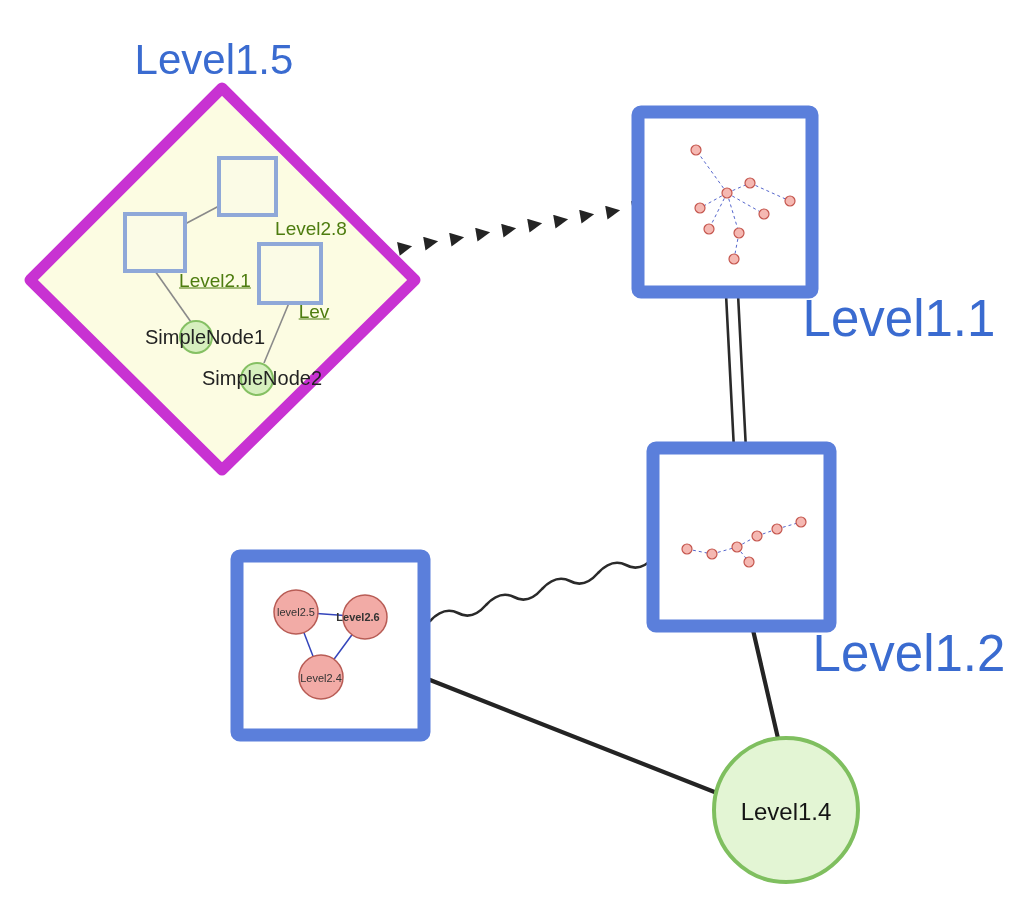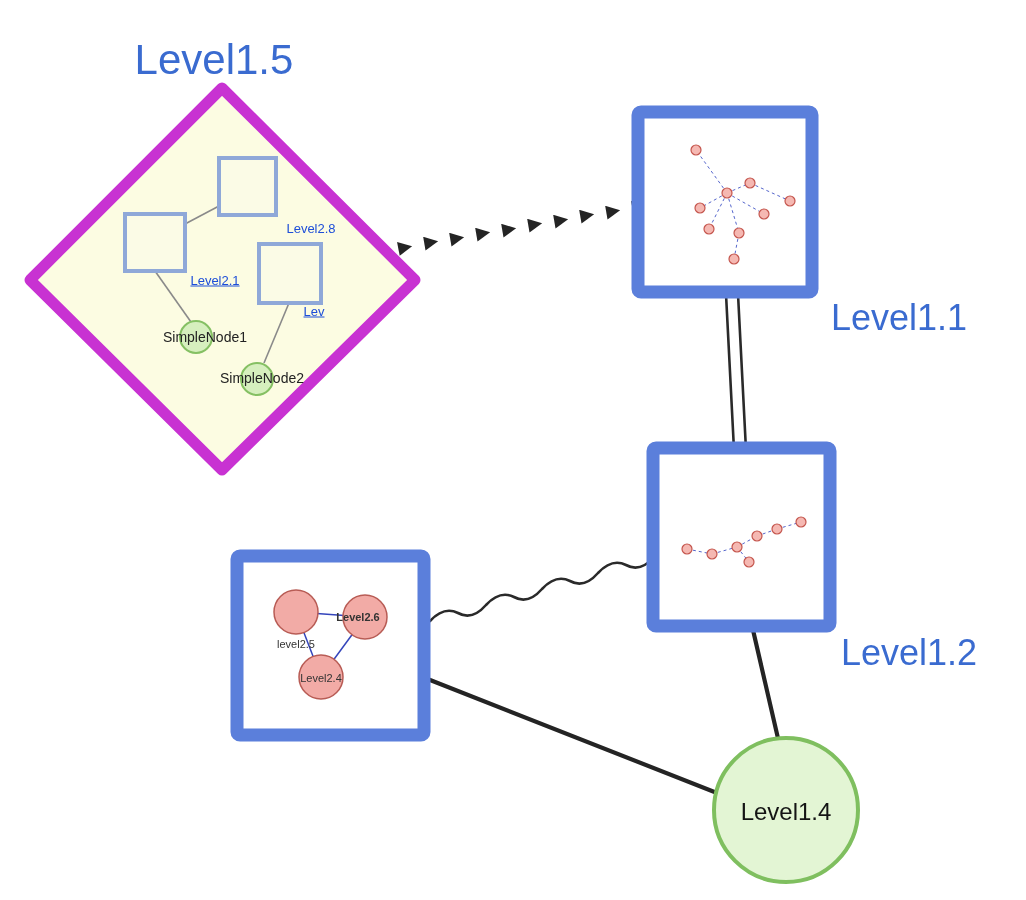--- a/index.html
+++ b/index.html
@@ -2,25 +2,25 @@
 <html><head>
 <meta charset="utf-8">
 <style>
   html,body{margin:0;padding:0;background:#fff;}
   .canvas{
     position:relative;width:1026px;height:900px;background:#ffffff;
     font-family:"Liberation Sans",sans-serif;overflow:hidden;
   }
   .canvas > svg{position:absolute;left:0;top:0;}
   .lbl{position:absolute;transform:translate(-50%,-50%);white-space:nowrap;line-height:1;}
-  .lbl-big-blue{font-size:36px;color:#3a6bd0;}
+  .lbl-big-blue{font-size:51px;color:#3a6bd0;}
   .lbl-xl-blue{font-size:42px;color:#3a6bd0;}
   .lbl-big-black{font-size:24px;color:#141414;}
-  .lbl-small-blue{font-size:13px;color:#1d4ed8;}
-  .lbl-small-black{font-size:14px;color:#222;}
+  .lbl-small-blue{font-size:19px;color:#4d7c0f;}
+  .lbl-small-black{font-size:20px;color:#222;}
   .lbl-tiny{font-size:11px;color:#333;}
 
   
   .diamond{stroke:#c832d2;stroke-width:11;fill:#fcfce2;stroke-linejoin:round;}
   .grp-square{fill:#fbfbe6;stroke:#8fa8d8;stroke-width:4;}
   .grp-edge{stroke:#8a8a8a;stroke-width:1.6;}
   .green-node{fill:#d6efbe;stroke:#85c063;stroke-width:2;}
   .big-rect{fill:#ffffff;stroke:#5b7fdb;stroke-width:13;}
   .big-circle{fill:#e3f5d4;stroke:#7fbf5f;stroke-width:4;}
   .pnode{fill:#f5b8b2;stroke:#c4554d;stroke-width:1.2;}
@@ -127,17 +127,17 @@
   <div class="lbl lbl-big-blue" style="left:899px;top:318px;">Level1.1</div>
   <div class="lbl lbl-big-blue" style="left:909px;top:653px;">Level1.2</div>
   <div class="lbl lbl-big-black" style="left:786px;top:812px;">Level1.4</div>
 
   <div class="lbl lbl-small-blue" style="left:311px;top:228px;">Level2.8</div>
   <div class="lbl lbl-small-blue" style="left:215px;top:280px;text-decoration:underline;">Level2.1</div>
   <div class="lbl lbl-small-blue" style="left:314px;top:311px;text-decoration:underline;">Lev</div>
   <div class="lbl lbl-small-black" style="left:205px;top:337px;">SimpleNode1</div>
   <div class="lbl lbl-small-black" style="left:262px;top:378px;">SimpleNode2</div>
 
-  <div class="lbl lbl-tiny" style="left:296px;top:644px;">level2.5</div>
+  <div class="lbl lbl-tiny" style="left:296px;top:612px;">level2.5</div>
   <div class="lbl lbl-tiny" style="left:358px;top:617px;font-weight:bold;">Level2.6</div>
   <div class="lbl lbl-tiny" style="left:321px;top:678px;">Level2.4</div>
 
 </div>
 
 </body></html>

